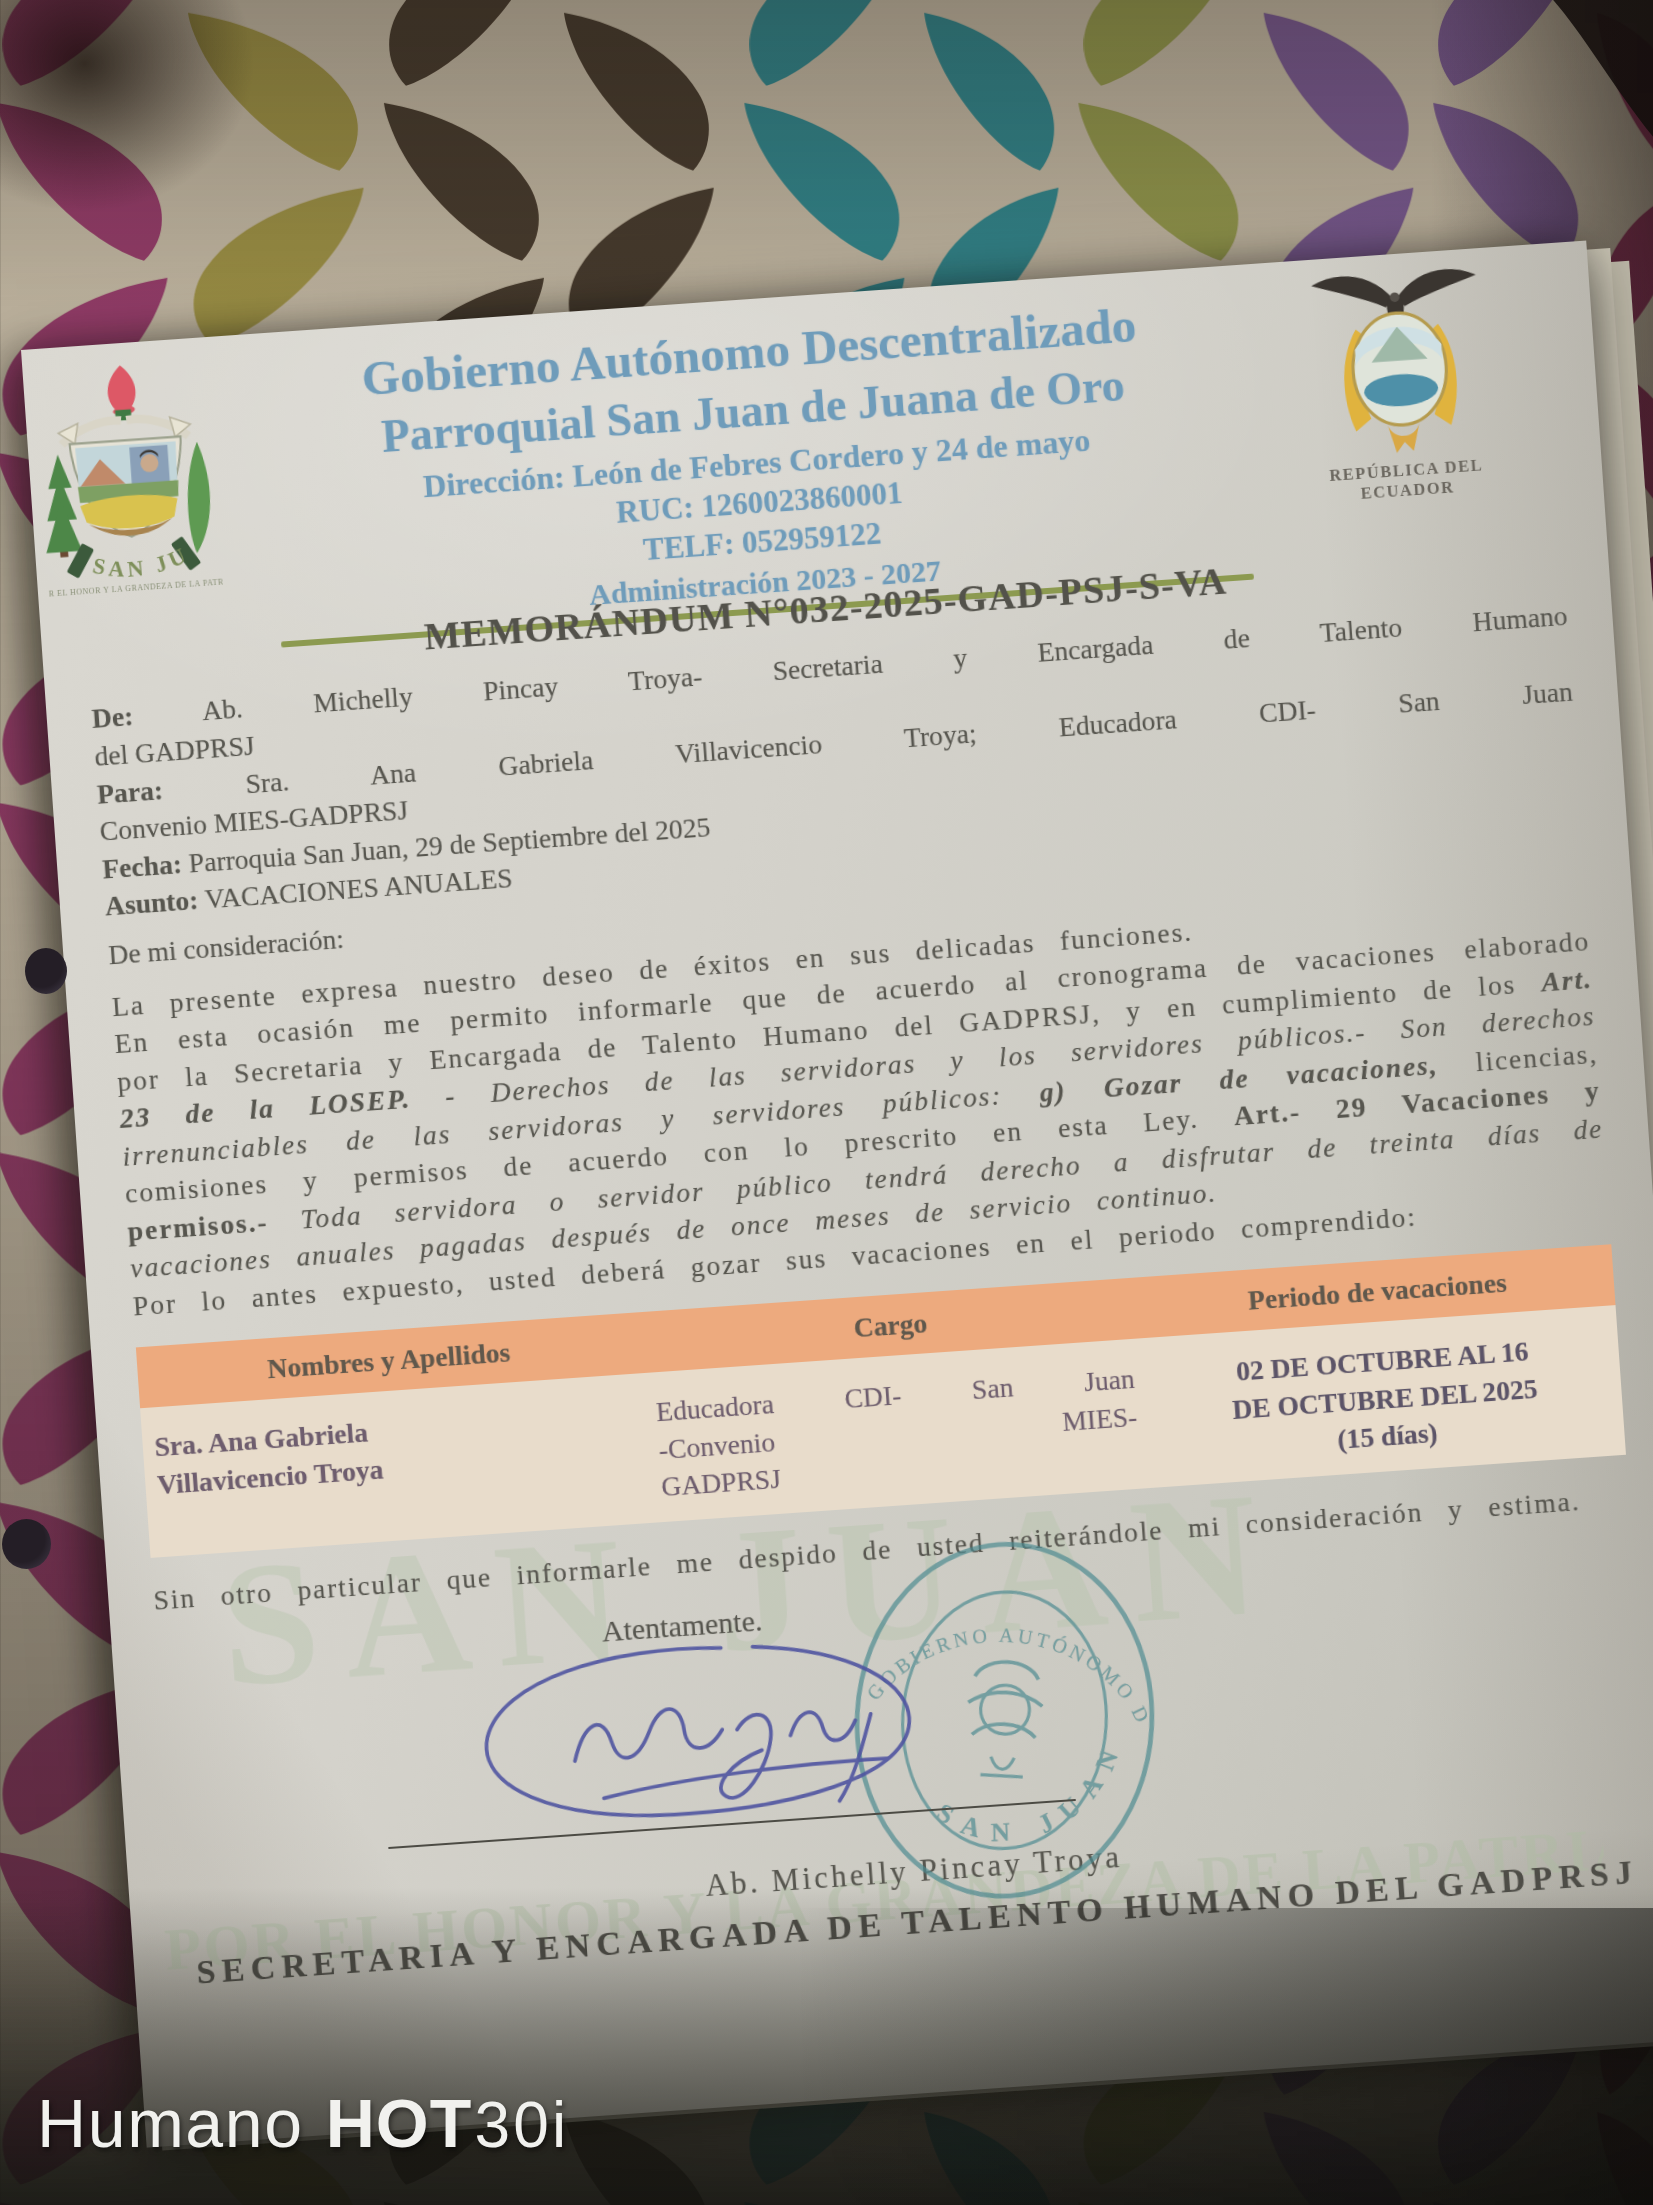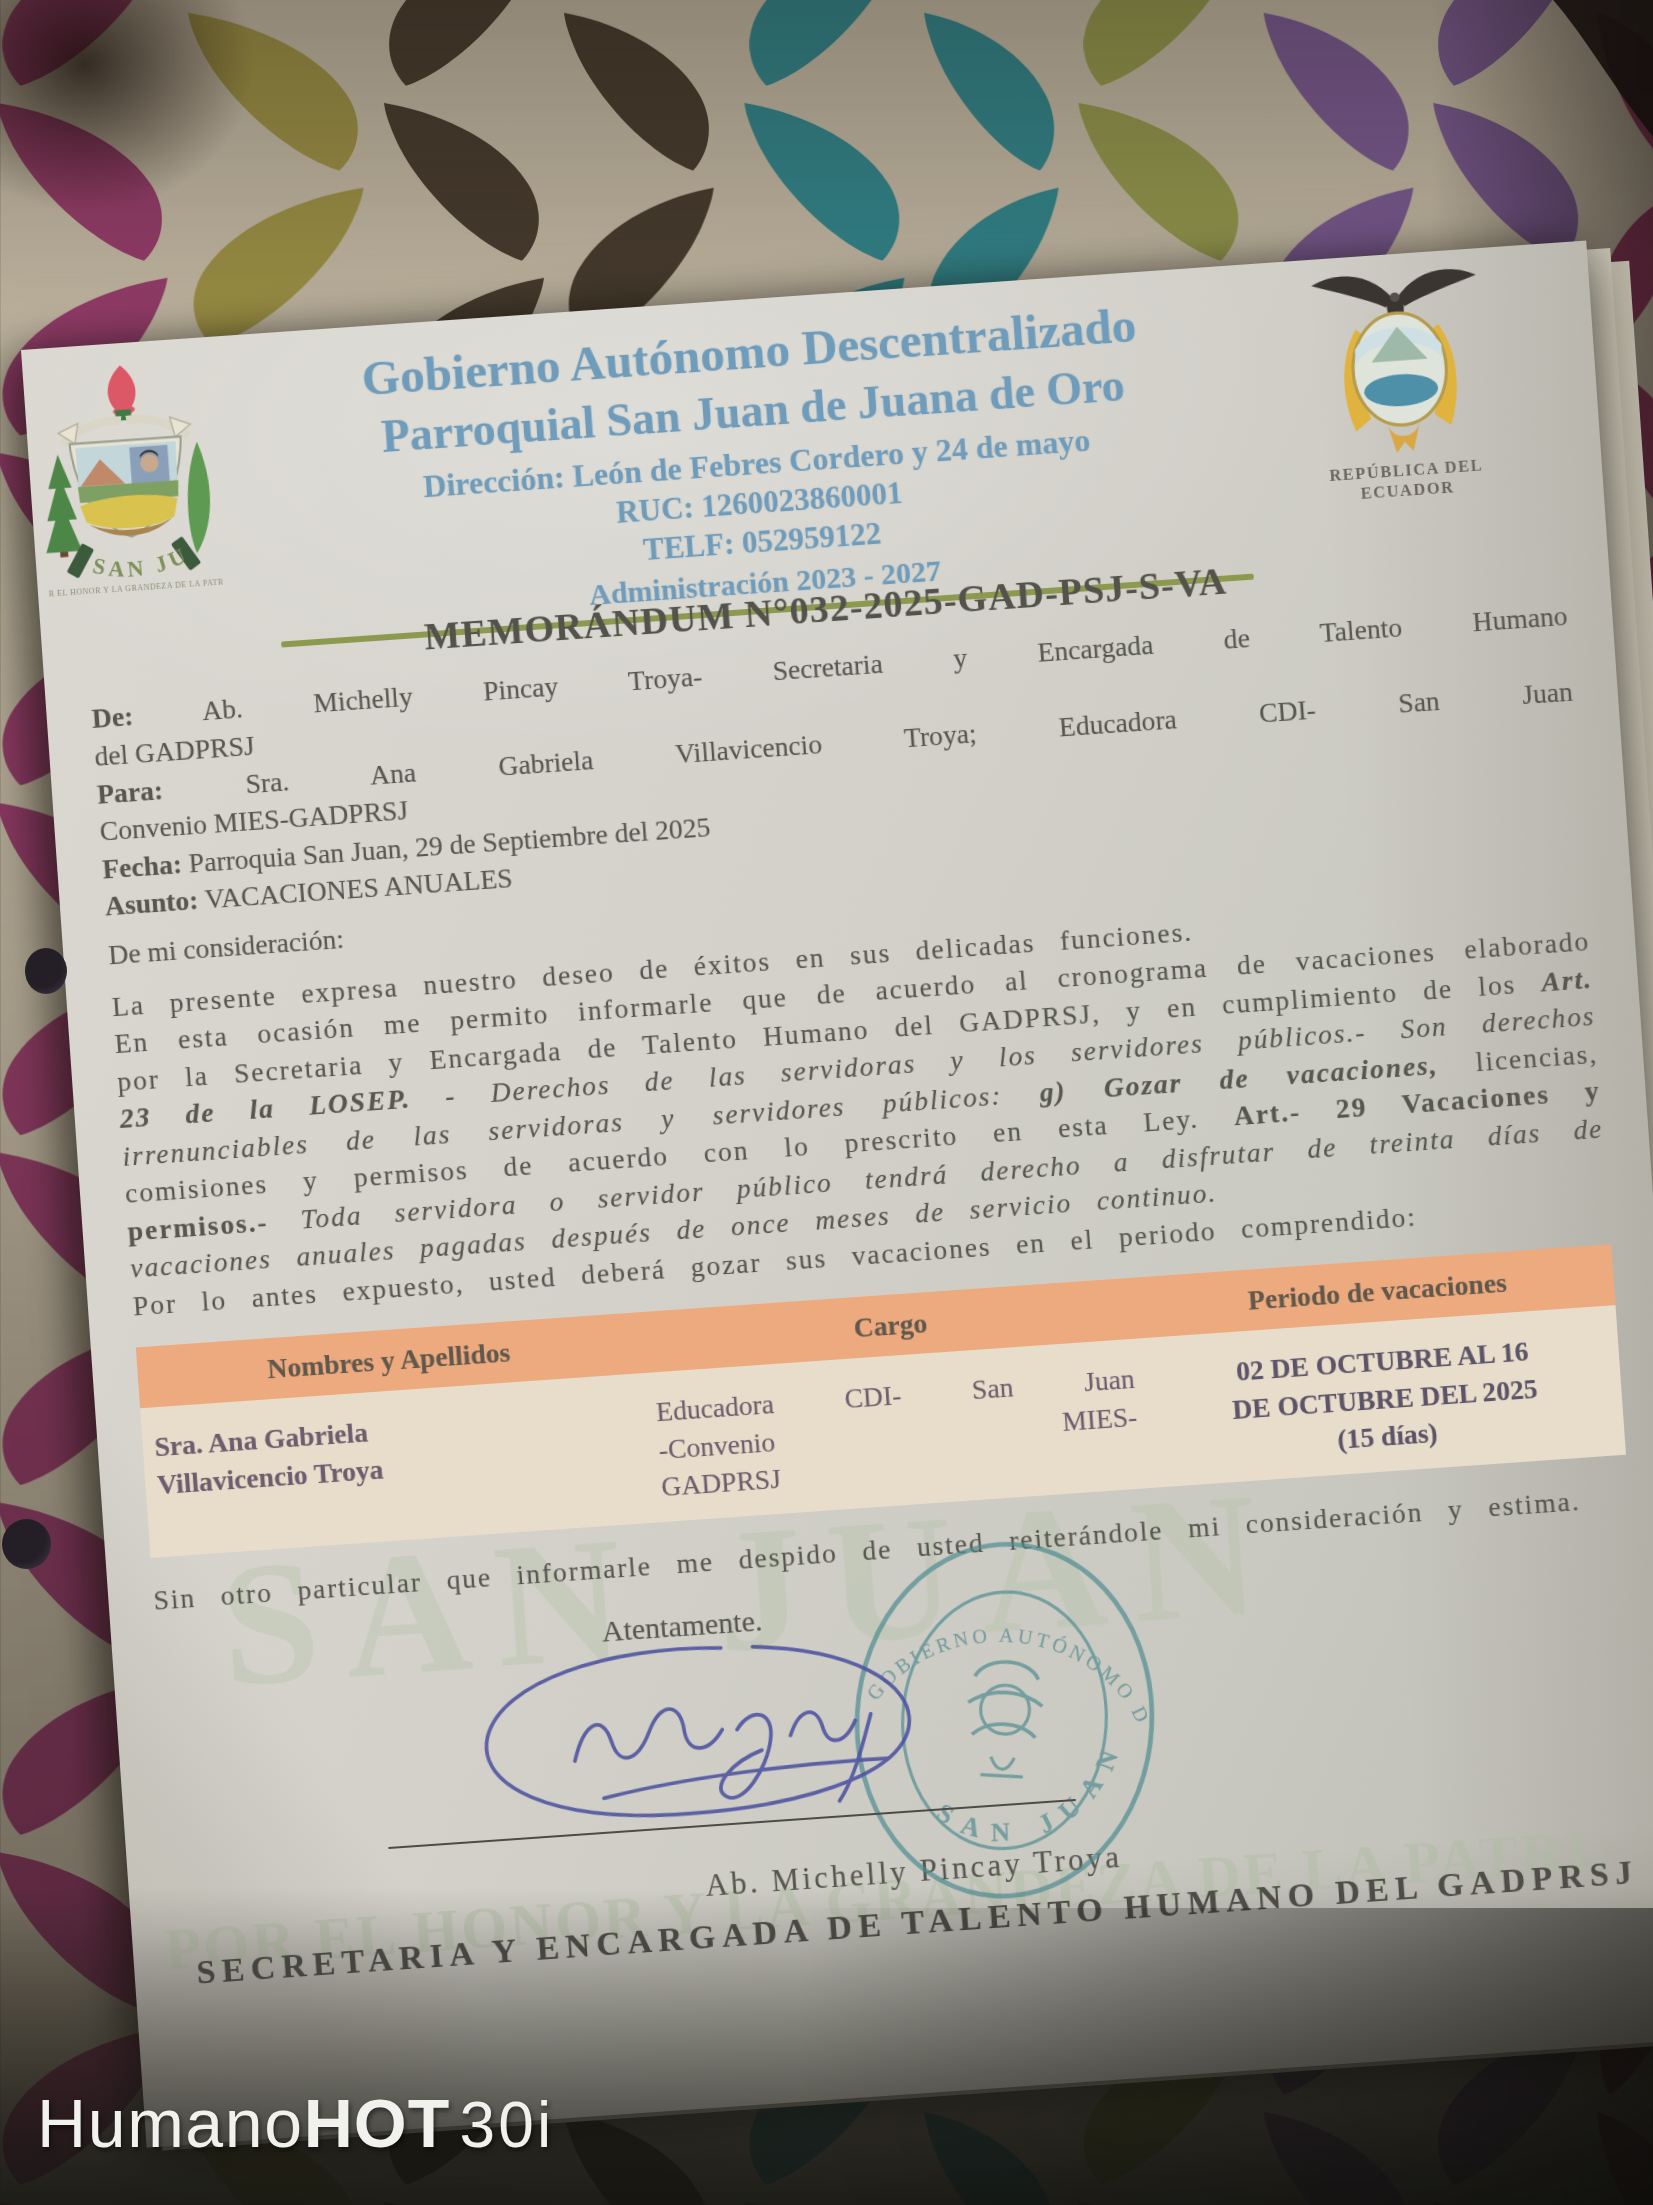--- a/index.html
+++ b/index.html
@@ -97,22 +97,22 @@
   .hole-bottom{left:2.1px;top:1519px;width:49px;height:50px;}
 
   
   .bottom-shadow{position:absolute;left:0;top:1887px;width:1654px;height:318px;z-index:7;
     background:linear-gradient(to bottom, transparent 0%, rgba(30,30,24,.45) 55%, rgba(22,22,18,.8) 100%);}
   .bottom-shadow-r{position:absolute;left:795px;top:1908px;width:859px;height:297px;z-index:7;
     background:linear-gradient(to right, transparent, rgba(8,8,6,.5));}
   .cam-mark{position:absolute;left:37px;top:2084px;z-index:9;font-family:"Liberation Sans",sans-serif;
     color:#f1f1ee;text-shadow:1.6px 2.7px 5.3px rgba(0,0,0,.5);white-space:nowrap;}
   .cam-brand{font-size:68px;font-weight:400;letter-spacing:1.6px;}
-  .cam-model{font-size:68px;font-weight:700;letter-spacing:1.1px;}
-  .cam-variant{font-size:64px;font-weight:300;letter-spacing:3.2px;margin-left:9px;}
+  .cam-model{font-size:68px;font-weight:700;margin-left:22px;letter-spacing:1.1px;}
+  .cam-variant{font-size:64px;font-weight:300;letter-spacing:3.2px;margin-left:2px;}
 </style>
 </head>
 <body>
 
 <div class="scene">
 
   <svg class="fabric" width="1654" height="2205" viewBox="0 0 3120 4160">
     <defs>
       <path id="leafShape" d="M296,4 C210,18 90,64 34,150 C4,196 6,252 44,292 C120,268 226,172 272,76 C286,46 294,22 296,4 Z"></path>
     </defs>

